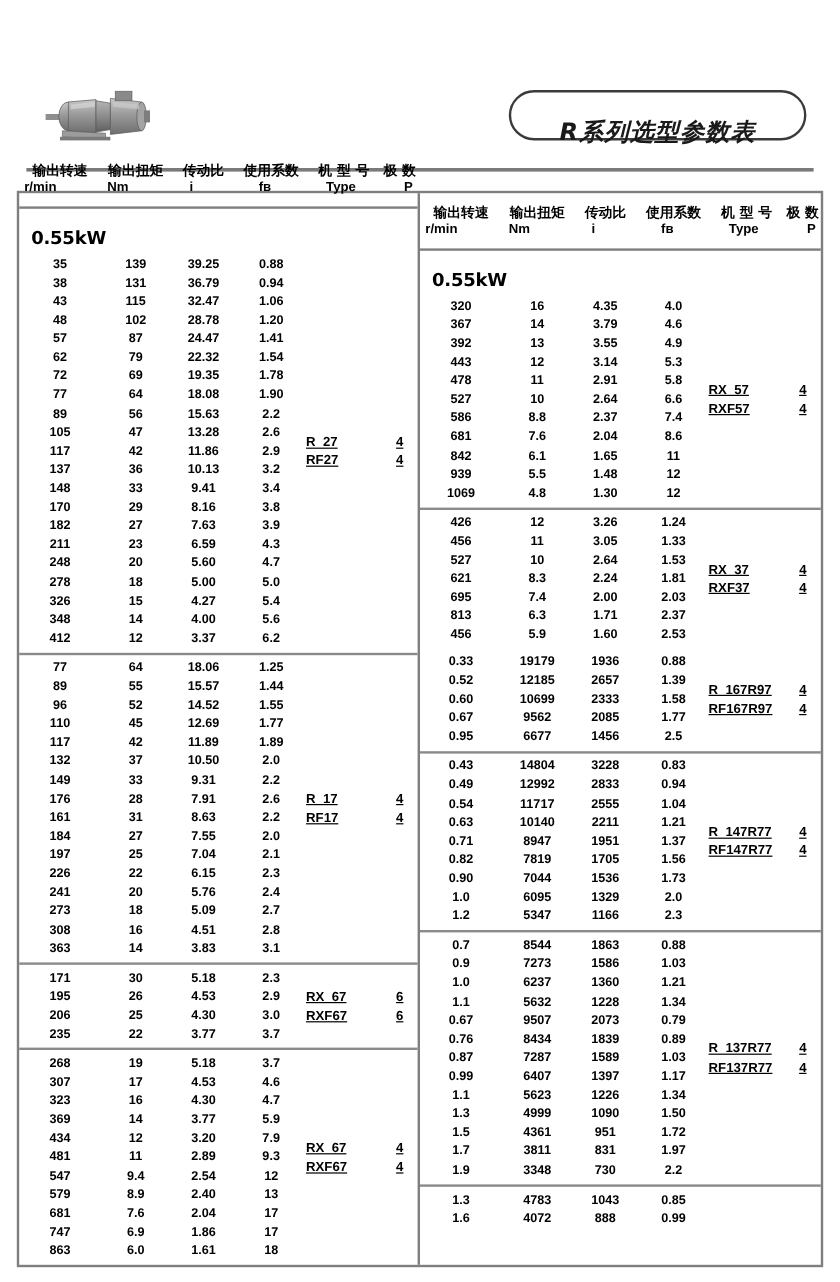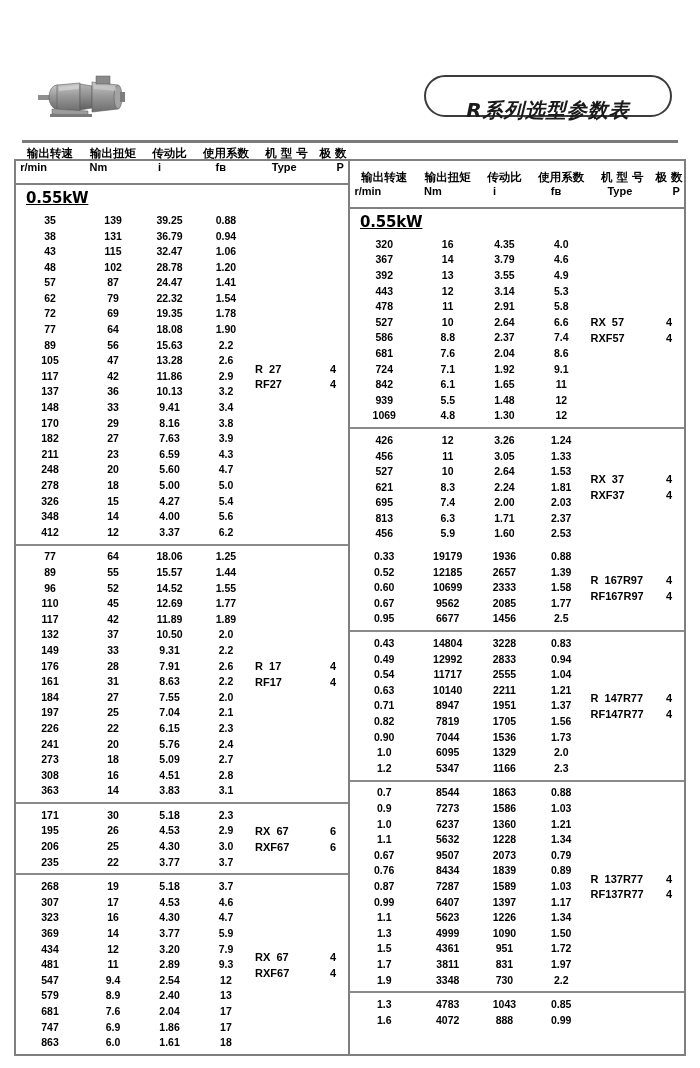--- a/index.html
+++ b/index.html
@@ -96,24 +96,23 @@
   .c2 { width: 17.5%; }
   .c3 { width: 16.5%; }
   .c4 { width: 17.5%; }
   .c5 { width: 19%;  }
   .c6 { width: 9%;   }
 
   
   .power-head {
     font-size: 15px;
     font-weight: bold;
-    padding: 4px 0 2px 10px;
+    padding: 15px 0 2px 10px;
     font-family: "DejaVu Sans", sans-serif;
     letter-spacing: -0.2px;
-    text-decoration: underline;
   }
 
   
   .block {
     position: relative;
     padding: 3px 0 4px 0;
   }
   .block.sep { border-top: 2px solid #8a8a8a; }
   .rows { }
   .row {
@@ -135,20 +134,21 @@
     right: 0;
     top: 0; bottom: 0;
     display: flex;
     flex-direction: column;
     justify-content: center;
   }
   .model-line {
     display: flex;
     height: 15.6px;
     align-items: center;
+    text-decoration: underline;
   }
   .model-type {
     width: 68%;
     text-align: left;
     font-size: 11px;
     font-weight: bold;
     white-space: pre;
     font-family: "Liberation Sans", sans-serif;
   }
   .model-pole {
@@ -783,28 +783,20 @@
           </div>
           <div class="row">
             <div class="cell c1">681</div>
             <div class="cell c2">7.6</div>
             <div class="cell c3">2.04</div>
             <div class="cell c4">8.6</div>
             <div class="cell c5"></div>
             <div class="cell c6"></div>
           </div>
           <div class="row">
-            <div class="cell c1">724</div>
-            <div class="cell c2">7.1</div>
-            <div class="cell c3">1.92</div>
-            <div class="cell c4">9.1</div>
-            <div class="cell c5"></div>
-            <div class="cell c6"></div>
-          </div>
-          <div class="row">
             <div class="cell c1">842</div>
             <div class="cell c2">6.1</div>
             <div class="cell c3">1.65</div>
             <div class="cell c4">11</div>
             <div class="cell c5"></div>
             <div class="cell c6"></div>
           </div>
           <div class="row">
             <div class="cell c1">939</div>
             <div class="cell c2">5.5</div>

